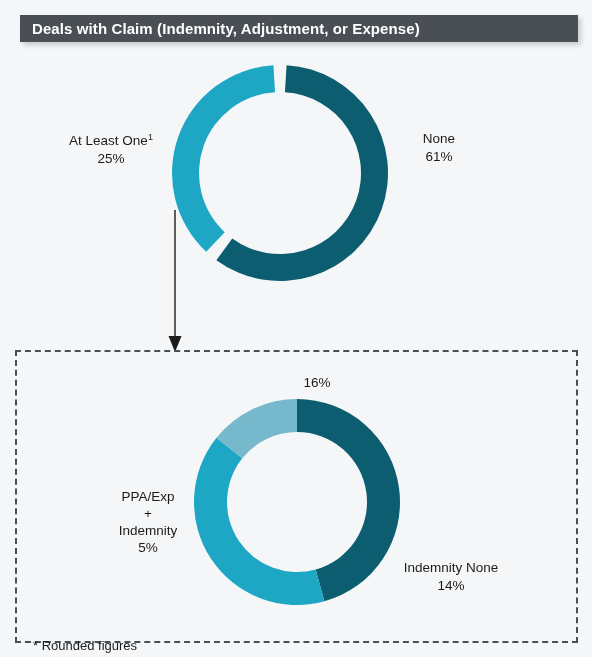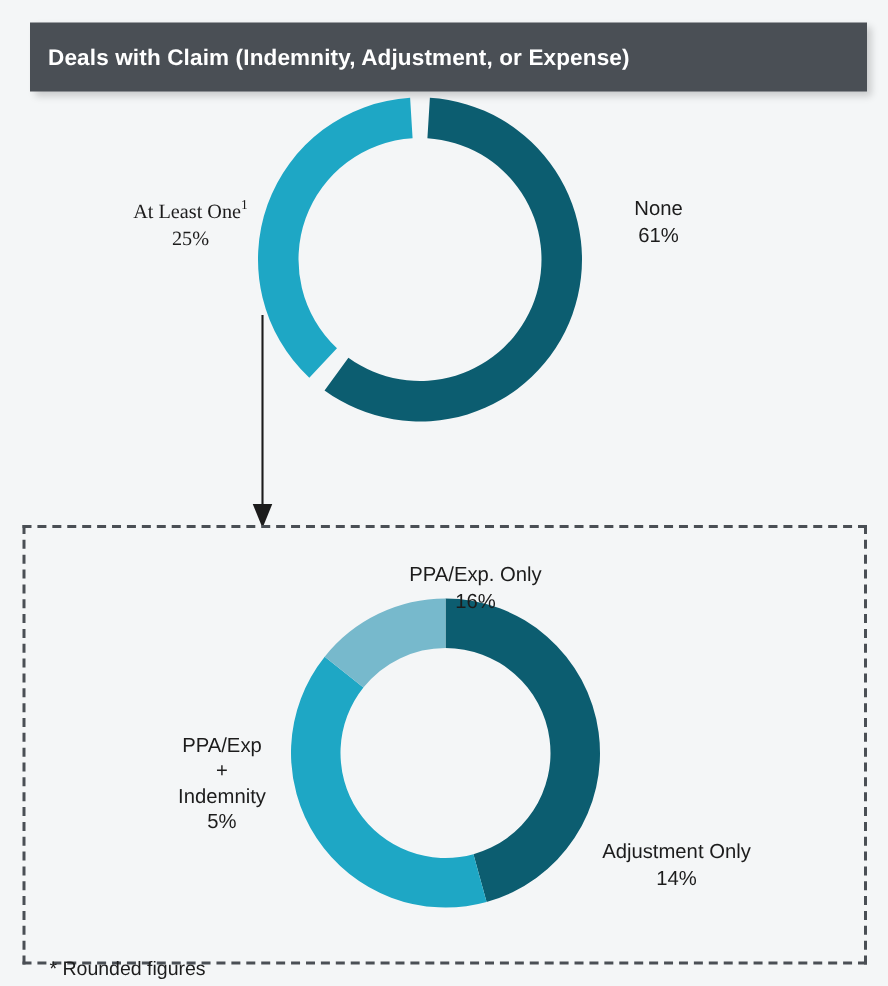--- a/index.html
+++ b/index.html
@@ -19,21 +19,21 @@
     width: 592px;
     height: 657px;
   }
 
   
   .title-bar {
     position: absolute;
     left: 20px;
     top: 15px;
     width: 558px;
-    height: 46px;
+    height: 27px;
     background: #4a4f55;
     box-shadow: 3px 3px 5px rgba(0,0,0,0.18);
     display: flex;
     align-items: center;
     box-sizing: border-box;
     padding-left: 12px;
   }
   .title-bar .title-text {
     color: #ffffff;
     font-size: 15px;
@@ -74,24 +74,23 @@
     text-align: center;
     white-space: nowrap;
   }
   .chart-label .sup {
     font-size: 9px;
     vertical-align: super;
     line-height: 0;
   }
 
   #label-at-least-one {
-    left: 66px;
+    left: 50px;
     top: 132px;
     width: 122px;
-    font-family: Liberation Serif, serif;
   }
   #label-none {
     left: 396px;
     top: 130px;
     width: 86px;
   }
   #label-ppa-exp-only {
     left: 237px;
     top: 374px;
     width: 160px;
@@ -181,26 +180,25 @@
     <svg viewBox="0 0 206 206" xmlns="http://www.w3.org/2000/svg">
       <g id="donut-bottom-arcs">
           <path d="M 103 0 A 103 103 0 0 1 130.40179509336758 202.28817465167288 L 121.62257918966729 170.47740024870973 A 70 70 0 0 0 103 33 Z" fill="#0c5d70"></path>
           <path d="M 130.40179509336758 202.28817465167288 A 103 103 0 0 1 22.47135730579292 38.78055040855047 L 48.27179622723791 59.35571386988866 A 70 70 0 0 0 121.62257918966729 170.47740024870973 Z" fill="#1ea7c5"></path>
           <path d="M 22.47135730579292 38.78055040855047 A 103 103 0 0 1 102.99999999999999 0 L 102.99999999999999 33 A 70 70 0 0 0 48.27179622723791 59.35571386988866 Z" fill="#77b9cc"></path>
         </g>
     </svg>
   </div>
 
   <div class="chart-label" id="label-ppa-exp-only">
-    <div>PPA/Exp. Only</div>
     <div>16%</div>
   </div>
 
   <div class="chart-label" id="label-indemnity-only">
-    <div>Adjustment Only</div>
+    <div>Indemnity None</div>
     <div>14%</div>
   </div>
 
   <div class="chart-label" id="label-ppa-indemnity">
     <div>PPA/Exp</div>
     <div>+</div>
     <div>Indemnity</div>
     <div>5%</div>
   </div>
 

